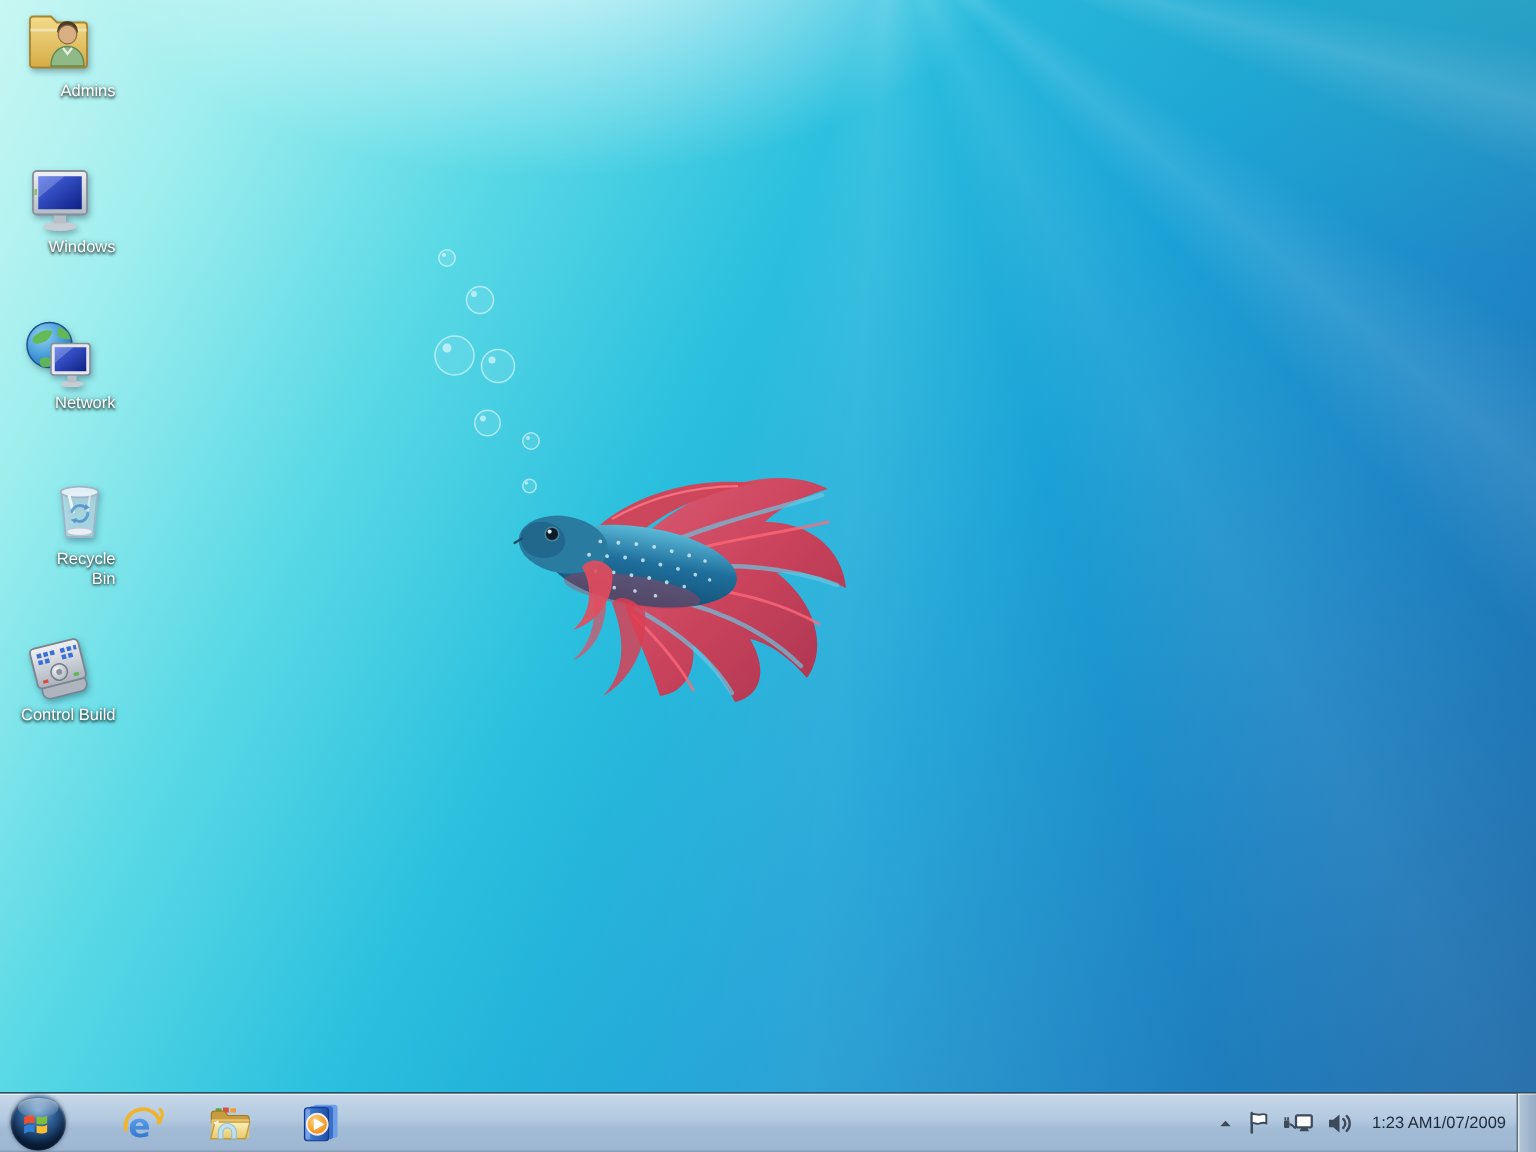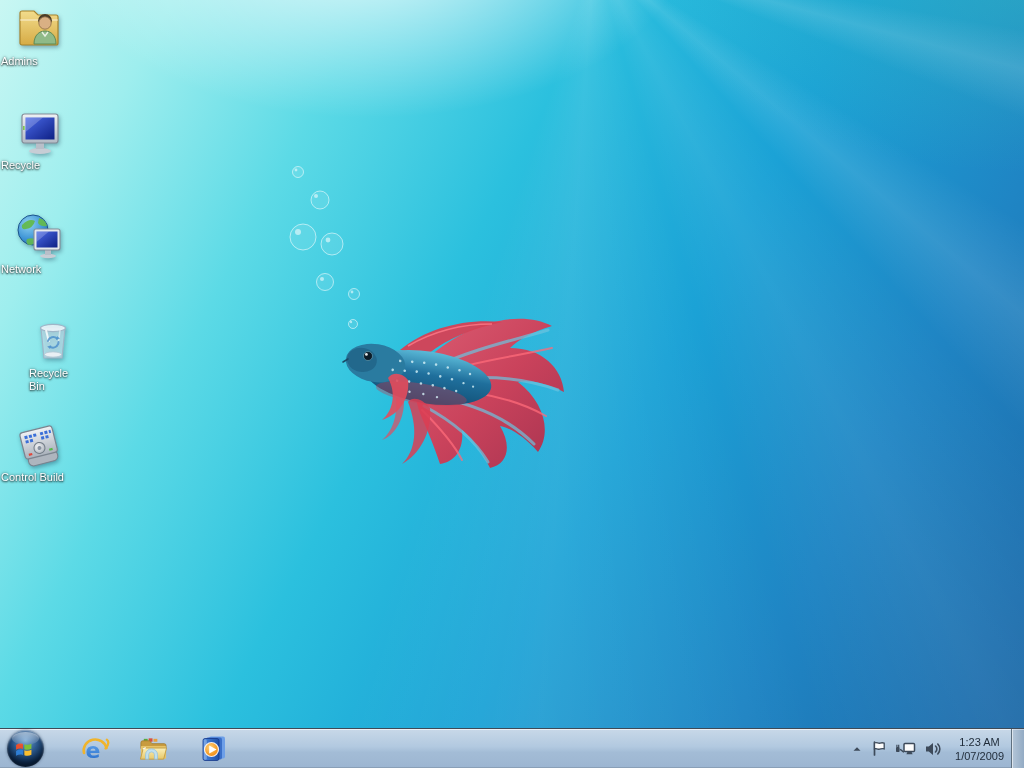--- a/index.html
+++ b/index.html
@@ -15,21 +15,21 @@
         rgba(255,255,255,0) 22deg, rgba(255,255,255,0.10) 30deg, rgba(255,255,255,0) 38deg,
         rgba(255,255,255,0.06) 52deg, rgba(255,255,255,0) 64deg,
         rgba(255,255,255,0.08) 84deg, rgba(255,255,255,0) 98deg, rgba(255,255,255,0) 360deg),
       radial-gradient(55% 38% at 102% -4%, rgba(64,200,185,0.38), rgba(64,200,185,0) 70%),
       radial-gradient(48% 36% at 36% -8%, rgba(255,255,255,0.85), rgba(255,255,255,0) 65%),
       linear-gradient(118deg, #c9f7f3 0%, #9eeeee 12%, #5cdae6 26%, #2bc0de 42%, #1ba2d6 60%, #1f85c4 78%, #1e6fae 94%, #1c67a4 100%);
   }
 
   
   .desk-icon {
-    position: absolute; left: 1px; width: 76px; text-align: left; cursor: default;
+    position: absolute; left: 1px; width: 76px; text-align: right; cursor: default;
   }
   .desk-icon .ic {
     width: 48px; height: 48px; margin: 0 auto; display: block;
     filter: drop-shadow(1px 2px 2px rgba(0,25,55,0.35));
   }
   .desk-icon .lbl {
     margin-top: 3px; color: #fff; font-size: 11px; line-height: 13px;
     text-shadow: 0 1px 2px rgba(0,0,0,0.8), 0 0 3px rgba(0,0,0,0.55);
   }
   #di-admins   { top: 4px; }
@@ -74,21 +74,21 @@
   #tb-ie  { left: 76px; }
   #tb-exp { left: 134px; }
   #tb-wmp { left: 194px; }
 
   .tray {
     position: absolute; right: 16px; top: 0; height: 100%;
     display: flex; align-items: center; gap: 8px;
   }
   .tray-ic { display: flex; align-items: center; justify-content: center; cursor: pointer; }
   .clock {
-    display: flex; flex-direction: column; align-items: center; justify-content: center;
+    display: flex; flex-direction: row; align-items: center; justify-content: center;
     color: #1e2a38; font-size: 11px; line-height: 14px; cursor: pointer; padding: 0 4px;
   }
   .show-desktop {
     position: absolute; right: 0; top: 0; bottom: 0; width: 13px; cursor: pointer;
     background: linear-gradient(to right, #b4c6d8, #93abc4);
     border-left: 1px solid #5f707f;
     box-shadow: inset 1px 0 0 rgba(255,255,255,0.55), inset 0 1px 0 rgba(255,255,255,0.4);
   }
 </style>
 </head>
@@ -221,21 +221,21 @@
             <stop offset="1" stop-color="#0e1f84"></stop>
           </linearGradient>
       </defs>
       <ellipse cx="25" cy="43" rx="11" ry="3" fill="#c7cdd5"></ellipse>
       <rect x="21" y="34" width="8" height="7" fill="#b8bfc9"></rect>
       <rect x="7" y="6" width="36" height="29" rx="2.5" fill="url(#mon1)" stroke="#858e99" stroke-width="1.2"></rect>
       <rect x="10.5" y="9.5" width="29" height="22" fill="url(#scr1)"></rect>
       <path d="M10.5,9.5 L28,9.5 L10.5,24 Z" fill="#fff" opacity="0.22"></path>
       <rect x="8" y="18" width="1.6" height="4" fill="#7dc850"></rect>
     </svg>
-    <div class="lbl">Recycle</div>
+    <div class="lbl">Windows</div>
   </div>
 
   <div class="desk-icon" id="di-network">
     <svg class="ic" viewBox="0 0 48 48">
       <defs>
         <radialGradient id="glb1" cx="0.35" cy="0.3" r="0.9">
           <stop offset="0" stop-color="#8fd2f2"></stop>
             <stop offset="0.55" stop-color="#3f95d6"></stop>
             <stop offset="1" stop-color="#1c5f9e"></stop>
           </radialGradient>

